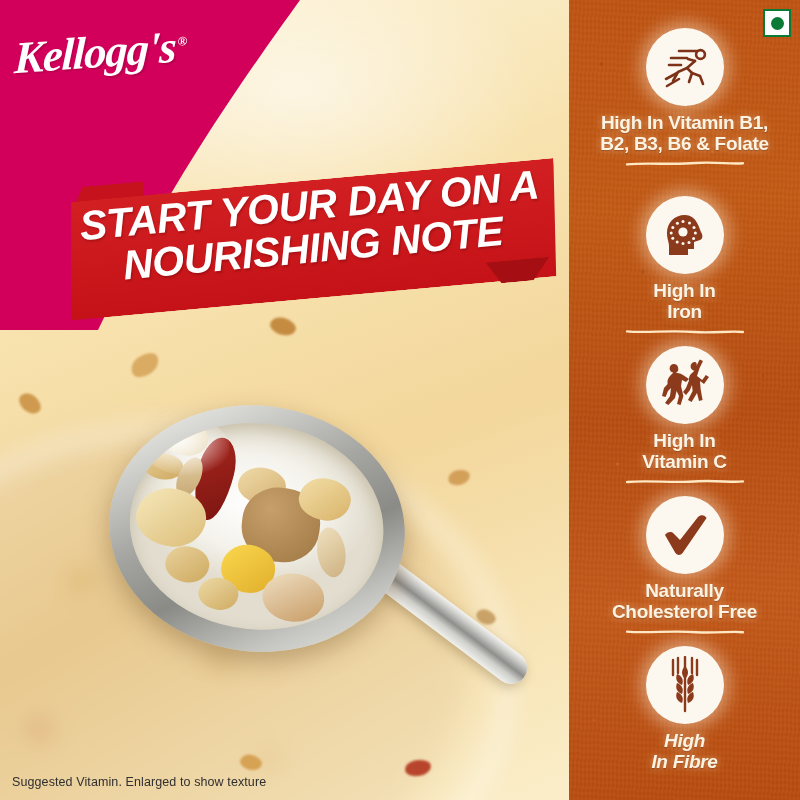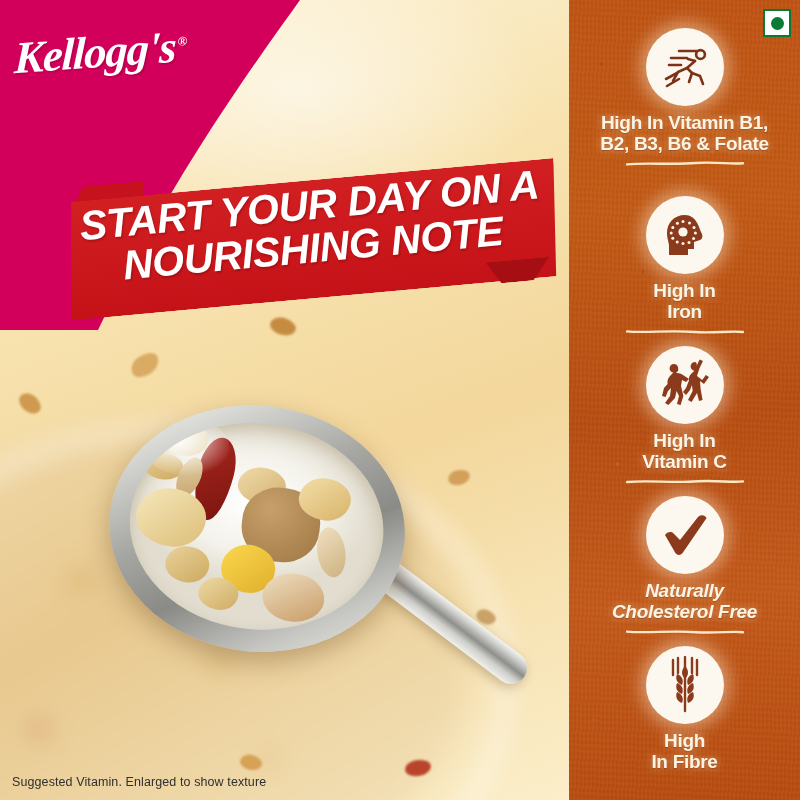--- a/index.html
+++ b/index.html
@@ -411,36 +411,36 @@
         </div>
         <div class="benefit-label">High In
 Vitamin C</div>
         <div class="divider">
           <svg width="118" height="5" viewBox="0 0 118 5">
             <path d="M1,3.0 C24,1.0 48,4.4 72,2.2 C92,1.0 106,4.0 117,2.4" fill="none" stroke="#ffe8c2" stroke-width="2.4" stroke-linecap="round"></path>
           </svg>
         </div>
       </div>
 
-      <div class="benefit" style="top:496px;font-style:italic;">
+      <div class="benefit" style="top:496px;">
         <div class="icon-circle">
           <svg width="54" height="52" viewBox="0 0 54 52">
             <path d="M7 26 C9 23 13 22 15.6 24.4 L22 31 L40 8 C43 5 47 6 48.6 9 L24.6 44 C22.6 46.6 19.4 46.6 17.4 44 Z" fill="#8c3a1c"></path>
           </svg>
         </div>
         <div class="benefit-label">Naturally
 Cholesterol Free</div>
         <div class="divider">
           <svg width="118" height="5" viewBox="0 0 118 5">
             <path d="M1,2.6 C22,4.4 46,1.2 70,3.2 C90,4.6 106,1.8 117,3.2" fill="none" stroke="#ffe8c2" stroke-width="2.4" stroke-linecap="round"></path>
           </svg>
         </div>
       </div>
 
-      <div class="benefit" style="top:646px;">
+      <div class="benefit" style="top:646px;font-style:italic;">
         <div class="icon-circle">
           <svg width="52" height="58" viewBox="0 0 52 58">
             <g stroke="#8c3a1c" stroke-width="2.4" stroke-linecap="round" fill="none">
               <path d="M26 20 V55"></path>
               <path d="M14 4 V19"></path>
                 <path d="M19 2 V17"></path>
                 <path d="M26 1 V15"></path>
               <path d="M33 2 V17"></path>
                 <path d="M38 4 V19"></path>
             </g>

